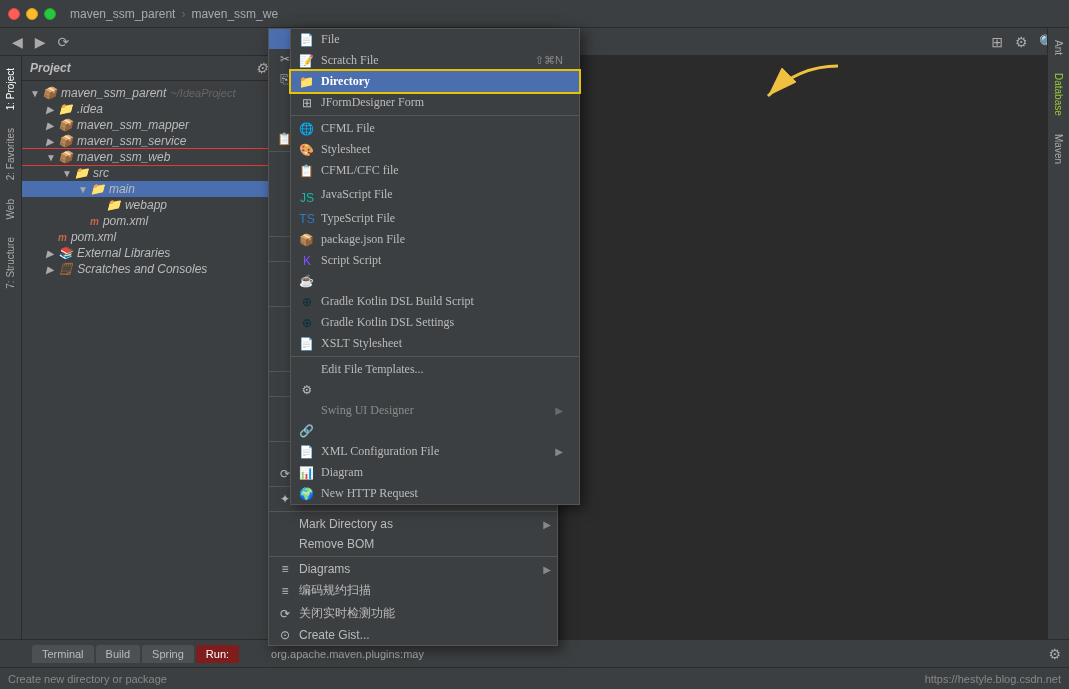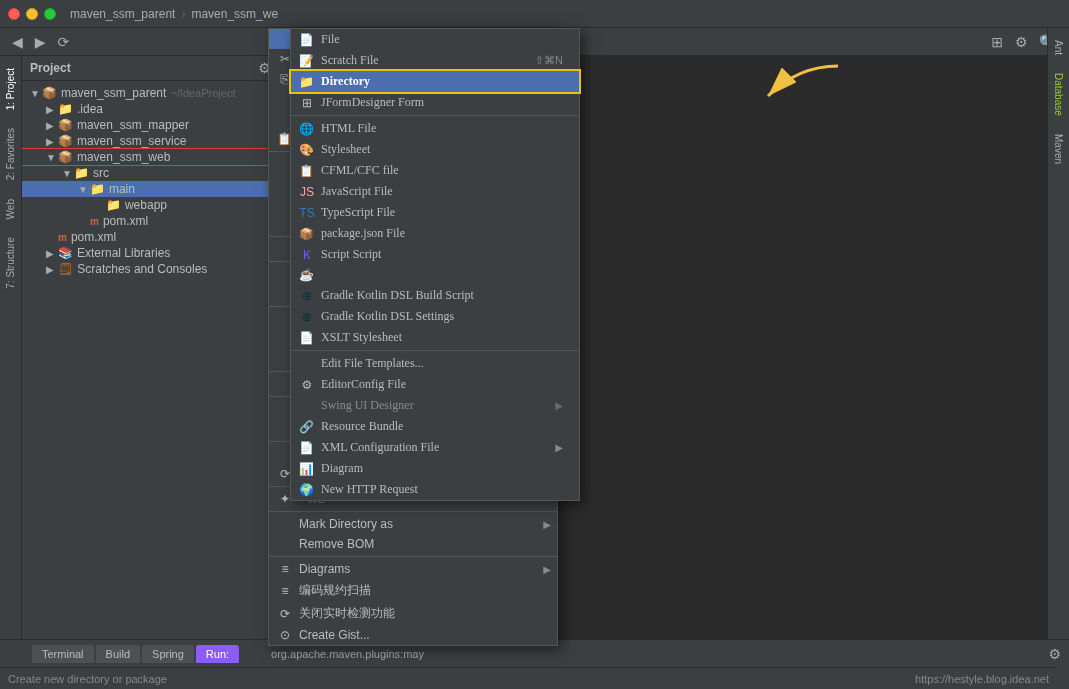--- a/index.html
+++ b/index.html
@@ -67,23 +67,24 @@
       padding: 8px 3px;
       cursor: pointer;
       white-space: nowrap;
     }
     .left-tab.active { color: #ffffff; }
 
     
     .project-panel {
       width: 270px;
       background: #3c3f41;
-      border-right: 1px solid #84cc16;
+      border-right: 4px solid #84cc16;
       display: flex;
       flex-direction: column;
+      font-style: italic;
     }
     .project-header {
       display: flex;
       align-items: center;
       padding: 4px 8px;
       background: #3c3f41;
       border-bottom: 1px solid #2b2b2b;
       gap: 4px;
     }
     .project-title { font-size: 12px; color: #bbbbbb; font-weight: bold; }
@@ -203,21 +204,21 @@
       font-size: 14px;
       cursor: pointer;
       padding: 2px 4px;
     }
 
     
     .bottom-bar {
       position: absolute;
       bottom: 0;
       left: 0;
-      right: 12px;
+      right: 0;
       height: 22px;
       background: #3c3f41;
       border-top: 1px solid #2b2b2b;
       display: flex;
       align-items: center;
       padding: 0 8px;
       gap: 8px;
     }
     .bottom-bar-text { color: #888; font-size: 11px; }
     .bottom-bar-right { margin-left: auto; }
@@ -238,21 +239,21 @@
     }
     .run-tabs { display: flex; gap: 2px; padding-left: 24px; }
     .run-tab {
       padding: 3px 10px;
       background: #4c5052;
       color: #bbbbbb;
       font-size: 11px;
       border-radius: 3px 3px 0 0;
       cursor: pointer;
     }
-    .run-tab.active { background: #8b5cf6; color: #ffffff; }
+    .run-tab.active { background: #7f1d1d; color: #ffffff; }
     .run-content { color: #aaaaaa; font-size: 11px; margin-left: 26px; }
 
     
     .yellow-arrow {
       position: absolute;
       top: 56px;
       left: 738px;
       z-index: 300;
       pointer-events: none;
     }
@@ -566,35 +567,35 @@
   </div>
 
   <div class="submenu-item">
     <span class="submenu-icon">⊞</span>
     <span class="submenu-item-label">JFormDesigner Form</span>
   </div>
   <div class="submenu-separator"></div>
 
   <div class="submenu-item">
     <span class="submenu-icon" style="color:#e65c00;">🌐</span>
-    <span class="submenu-item-label">HTML File</span>
+    <span class="submenu-item-label">CFML File</span>
   </div>
 
   <div class="submenu-item">
     <span class="submenu-icon">🎨</span>
     <span class="submenu-item-label">Stylesheet</span>
   </div>
 
   <div class="submenu-item">
     <span class="submenu-icon">📋</span>
     <span class="submenu-item-label">CFML/CFC file</span>
   </div>
 
   <div class="submenu-item">
-    <span class="submenu-icon" style="color:#fca5a5;">JS</span>
+    <span class="submenu-icon" style="color:#14b8a6;margin-top:7px;">JS</span>
     <span class="submenu-item-label">JavaScript File</span>
   </div>
 
   <div class="submenu-item">
     <span class="submenu-icon" style="color:#3178c6;">TS</span>
     <span class="submenu-item-label">TypeScript File</span>
   </div>
 
   <div class="submenu-item">
     <span class="submenu-icon">📦</span>
@@ -626,32 +627,30 @@
   </div>
   <div class="submenu-separator"></div>
 
   <div class="submenu-item">
     <span class="submenu-icon"></span>
     <span class="submenu-item-label">Edit File Templates...</span>
   </div>
 
   <div class="submenu-item">
     <span class="submenu-icon">⚙</span>
-    <span class="submenu-item-label">EditorConfig File</span>
   </div>
 
   <div class="submenu-item" style="opacity:0.6;">
     <span class="submenu-icon"></span>
     <span class="submenu-item-label">Swing UI Designer</span>
     <span style="color:#888;font-size:10px;margin-left:auto;">▶</span>
   </div>
 
   <div class="submenu-item">
     <span class="submenu-icon">🔗</span>
-    <span class="submenu-item-label">Resource Bundle</span>
   </div>
 
   <div class="submenu-item">
     <span class="submenu-icon">📄</span>
     <span class="submenu-item-label">XML Configuration File</span>
     <span style="color:#888;font-size:10px;margin-left:auto;">▶</span>
   </div>
 
   <div class="submenu-item">
     <span class="submenu-icon">📊</span>
@@ -687,14 +686,14 @@
     <div class="run-tab active">Run:</div>
   </div>
   <span class="run-content">org.apache.maven.plugins:may</span>
   <div style="margin-left:auto;">
     <span class="icon-btn">⚙</span>
   </div>
 </div>
 
 <div class="bottom-bar">
   <span class="bottom-bar-text">Create new directory or package</span>
-  <span class="bottom-bar-text bottom-bar-right">https://hestyle.blog.idea.net</span>
+  <span class="bottom-bar-text bottom-bar-right">https://hestyle.blog.csdn.net</span>
 </div>
 
 </body></html>

